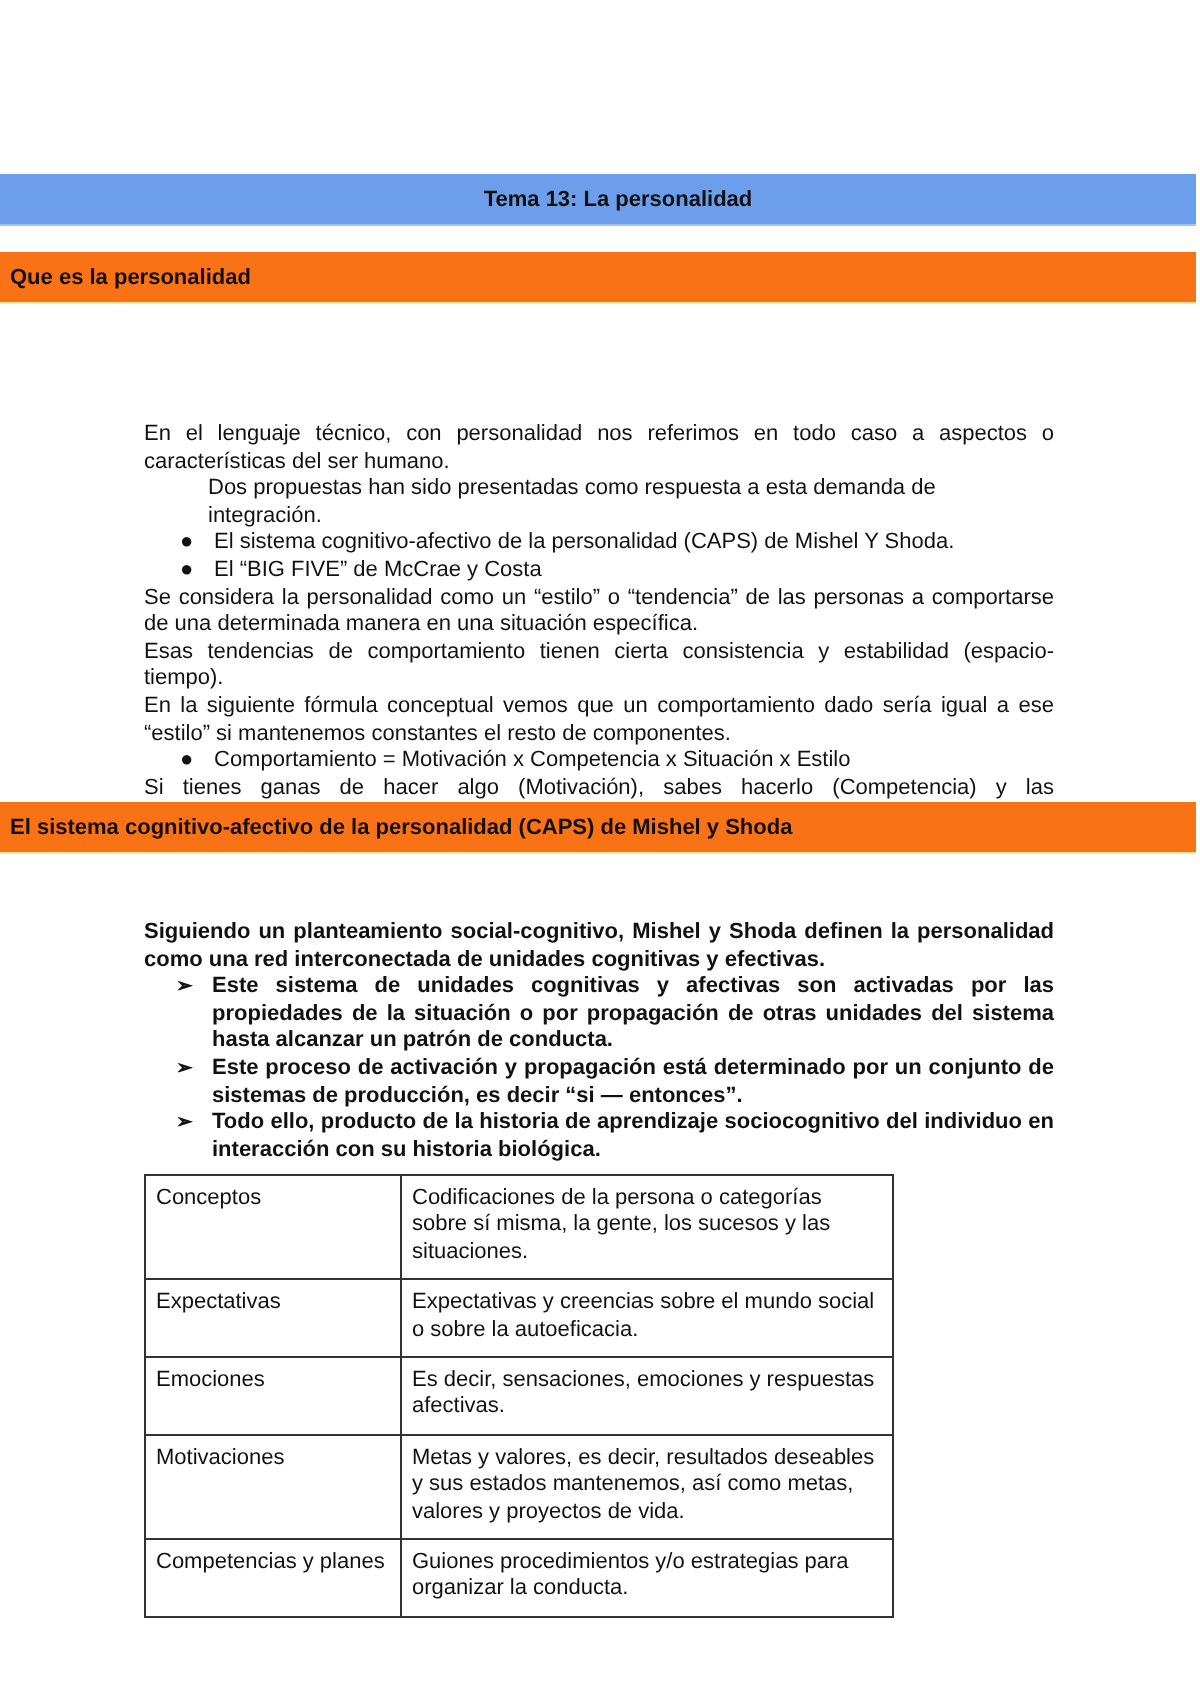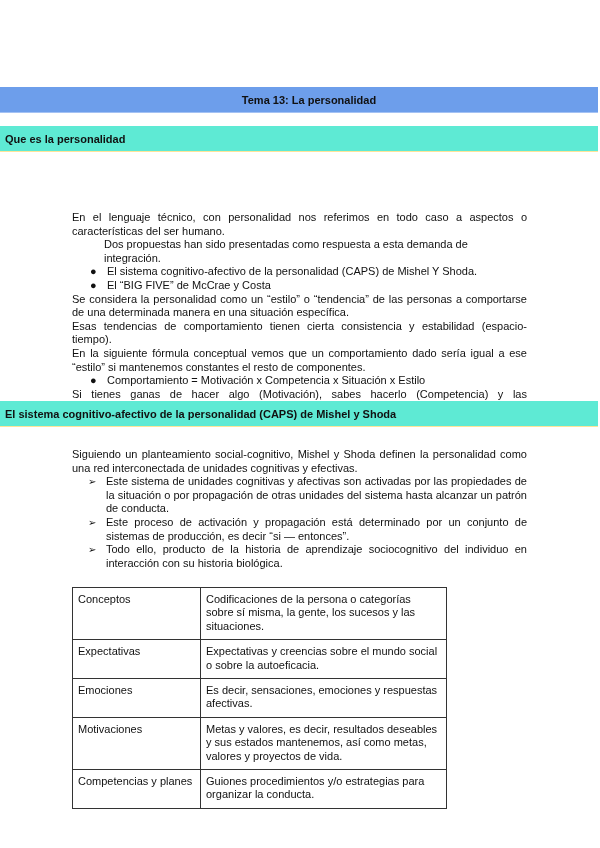--- a/index.html
+++ b/index.html
@@ -1,25 +1,25 @@
 <!DOCTYPE html>
 <html><head>
 <meta charset="utf-8">
 <style>
   html, body { margin: 0; padding: 0; background: #ffffff; }
   body { width: 600px; height: 848px; position: relative; overflow: hidden;
          font-family: "Liberation Sans", sans-serif; color: #111; font-size: 11px; }
   .bar { position: absolute; left: 0; width: 598px; box-sizing: border-box; font-weight: bold; font-size: 11px; }
   .bar-blue { top: 87px; height: 26px; background: #6d9eeb; text-align: center; line-height: 27px; border-bottom: 1px solid #a4c2f4; padding-left: 20px; }
-  .bar-yellow { height: 26px; background: #5eead4; line-height: 27px; padding-left: 5px; border-bottom: 1px solid #ffe599; }
+  .bar-yellow { height: 26px; background: #f97316; line-height: 27px; padding-left: 5px; border-bottom: 1px solid #ffe599; }
   .sec1-title { top: 126px; }
   .sec2-title { top: 401px; }
   .body-block { position: absolute; left: 72px; width: 455px; line-height: 13.6px; }
   .b1 { top: 166px; margin-top: 45px; }
-  .b2 { top: 448px; }
+  .b2 { top: 460px; font-weight: bold; }
   p { margin: 0; text-align: justify; }
   p.left { text-align: left; padding-left: 32px; }
   .li { position: relative; padding-left: 35px; text-align: justify; }
   .li .mark { position: absolute; left: 18px; top: 0; }
   .li.arrow { padding-left: 34px; }
   .li.arrow .mark { left: 16px; font-size: 10px; }
   table { position: absolute; left: 72px; top: 587px; width: 375px; border-collapse: collapse; font-size: 11px; }
   td { border: 1px solid #333; vertical-align: top; padding: 5px 5px 6px 5px; line-height: 13.4px; }
   td.c1 { width: 117px; }
 </style>

